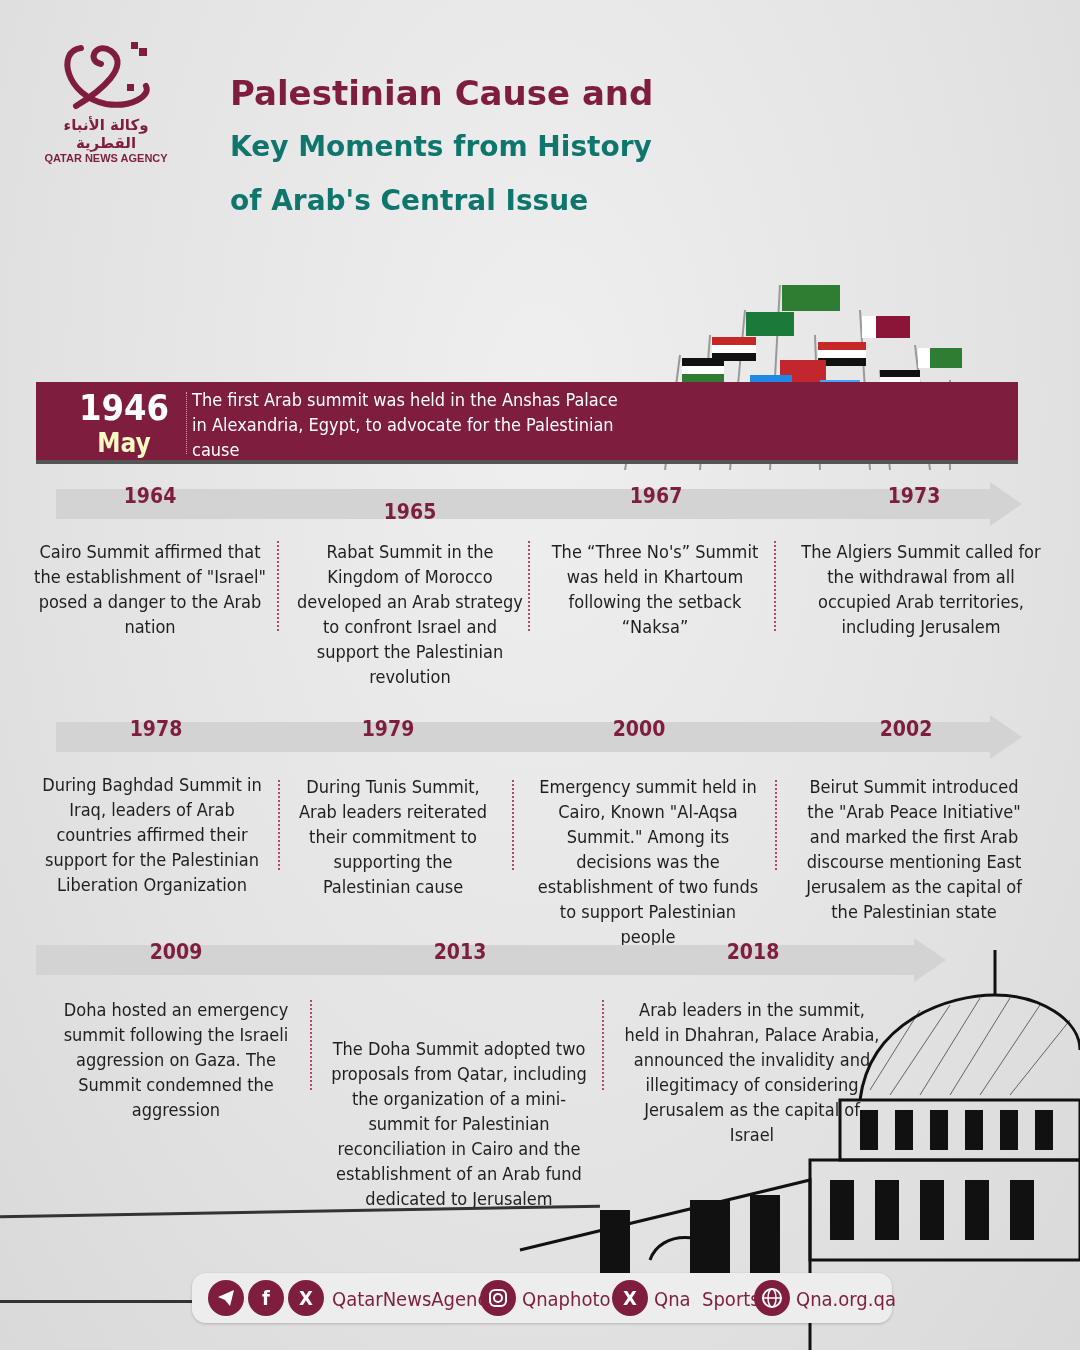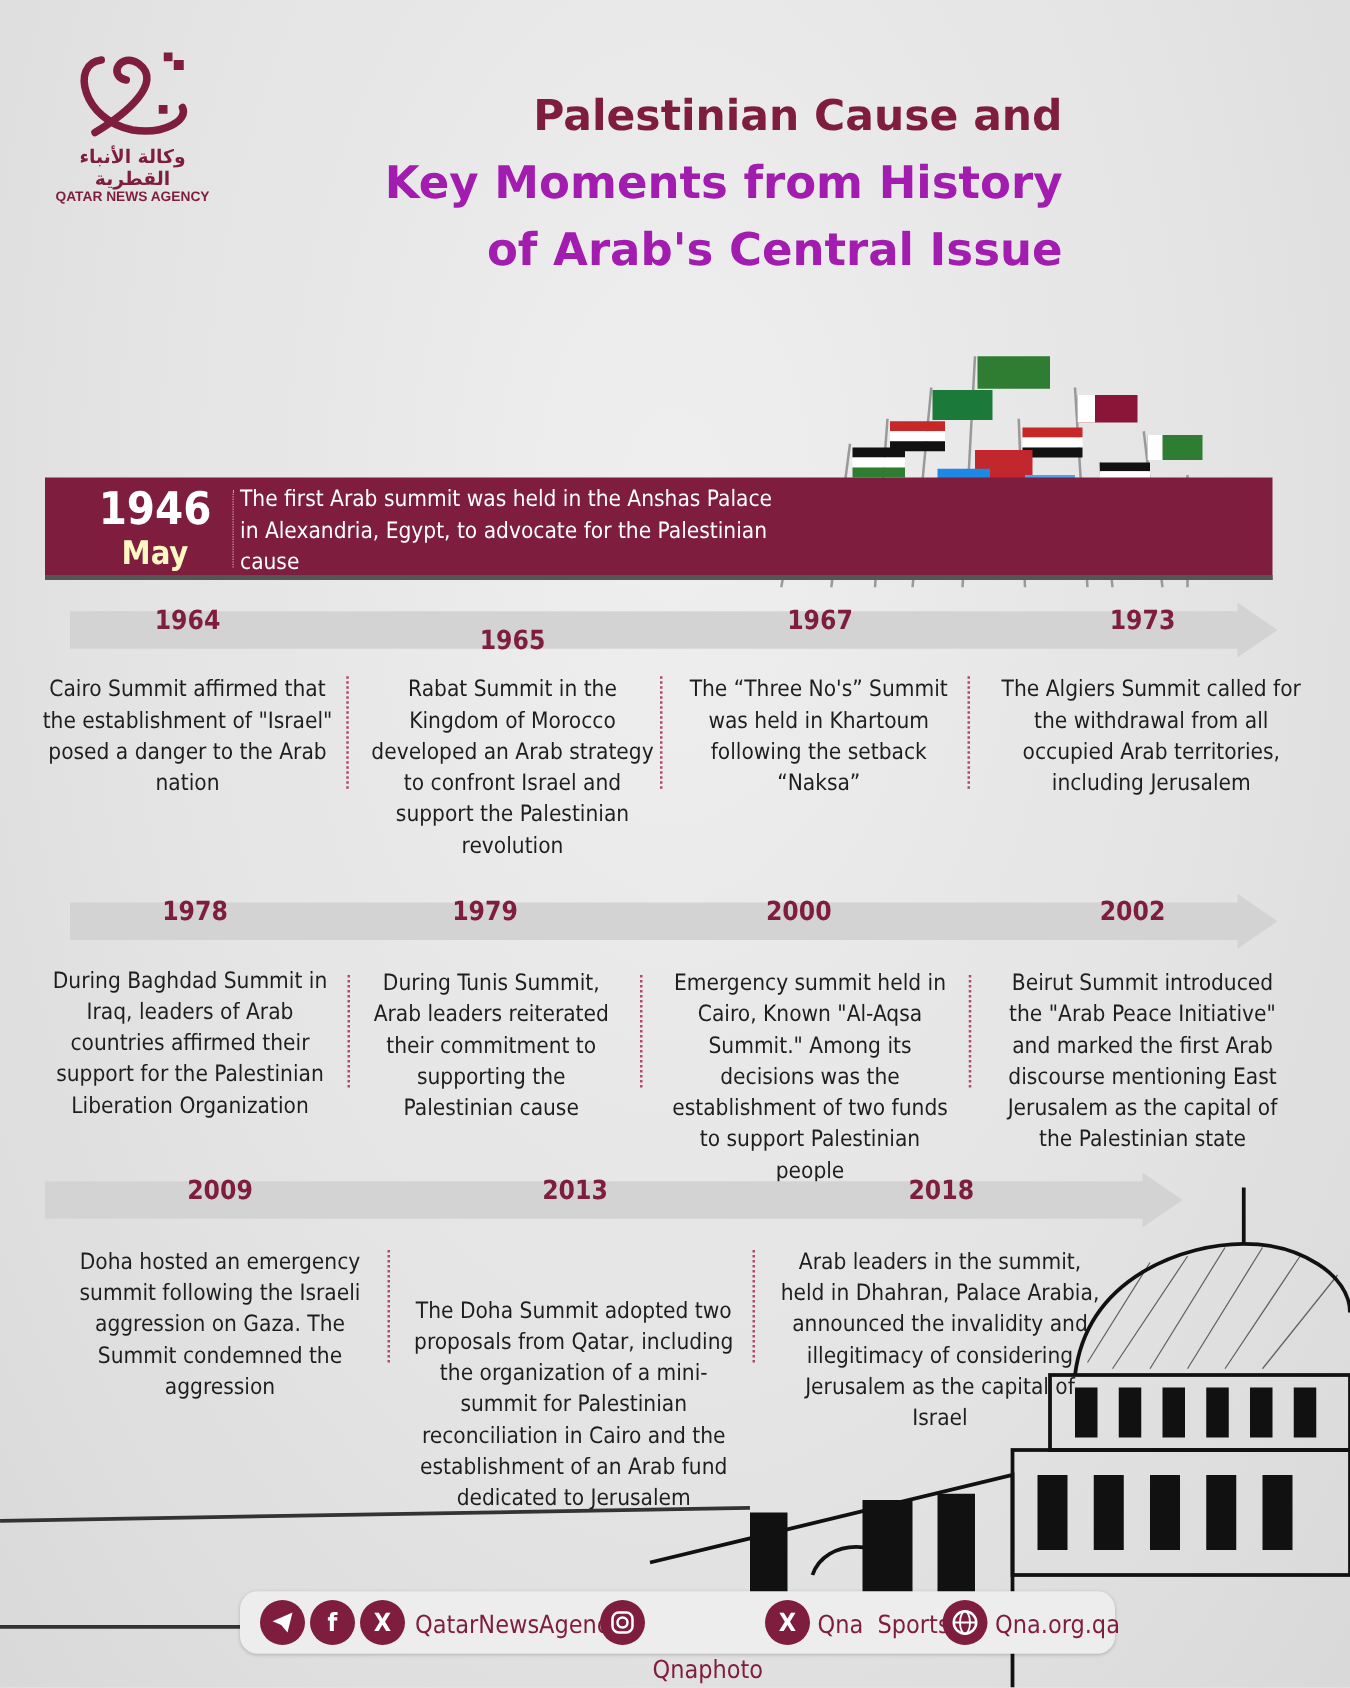--- a/index.html
+++ b/index.html
@@ -2,23 +2,23 @@
 <html><head>
 <meta charset="utf-8">
 <style>
   * { box-sizing: border-box; margin: 0; padding: 0; }
   body { width: 1080px; height: 1350px; overflow: hidden; background: #e6e6e6; font-family: "DejaVu Sans Condensed", "DejaVu Sans", sans-serif; position: relative; color: #1e1e1e; }
   .bg { position: absolute; inset: 0; background: radial-gradient(ellipse at 50% 30%, #efefef 0%, #e3e3e3 60%, #d9d9d9 100%); }
   .logo { position: absolute; left: 36px; top: 36px; width: 140px; text-align: center; }
   .logo svg { display: block; margin: 0 auto; }
   .logo .ar { color: #7e1d3e; font-size: 15px; font-weight: bold; margin-top: 2px; font-family: "DejaVu Sans", sans-serif; }
   .logo .en { color: #7e1d3e; font-size: 11px; font-weight: bold; font-family: "Liberation Sans", sans-serif; }
-  .title { position: absolute; left: 230px; top: 66px; width: 620px; text-align: right; font-family: "DejaVu Sans", sans-serif; font-weight: bold; line-height: 54px; }
+  .title { position: absolute; left: 230px; top: 66px; width: 620px; text-align: left; font-family: "DejaVu Sans", sans-serif; font-weight: bold; line-height: 54px; }
   .title .t1 { color: #7e1d3e; font-size: 34px; }
-  .title .t2 { color: #a21caf; font-size: 36px; }
+  .title .t2 { color: #0f766e; font-size: 28px; }
   .banner { position: absolute; left: 36px; top: 382px; width: 982px; height: 82px; background: #7e1d3e; border-bottom: 4px solid #555; }
   .banner .yr { position: absolute; left: 40px; top: 8px; width: 96px; text-align: center; color: #fff; font-weight: bold; font-size: 36px; line-height: 36px; }
   .banner .mo { position: absolute; left: 40px; top: 46px; width: 96px; text-align: center; color: #fef9c3; font-weight: bold; font-size: 26px; }
   .banner .sep { position: absolute; left: 150px; top: 10px; height: 62px; border-left: 1px dotted #d9a; }
   .banner .txt { position: absolute; left: 156px; top: 5px; width: 440px; color: #fff; font-size: 18px; line-height: 25px; }
   .flags { position: absolute; left: 620px; top: 280px; width: 360px; height: 190px; }
   .row-bar { position: absolute; height: 30px; background: #d3d3d3; }
   .arrowhead { position: absolute; width: 0; height: 0; border-top: 22px solid transparent; border-bottom: 22px solid transparent; border-left: 32px solid #d3d3d3; }
   .year { position: absolute; color: #7e1d3e; font-weight: bold; font-size: 21px; text-align: center; width: 200px; }
   .desc { position: absolute; text-align: center; font-size: 18px; line-height: 25px; color: #1e1e1e; }
@@ -187,21 +187,21 @@
   </div>
   <div class="sicon" style="left:56px;">f</div>
   <div class="sicon" style="left:96px;">X</div>
   <div class="slabel" style="left:140px;">QatarNewsAgency</div>
   <div class="sicon" style="left:288px;">
     <svg width="20" height="20" viewBox="0 0 20 20">
         <rect x="2" y="2" width="16" height="16" rx="5" fill="none" stroke="#fff" stroke-width="2"></rect>
         <circle cx="10" cy="10" r="4" fill="none" stroke="#fff" stroke-width="2"></circle>
       </svg>
   </div>
-  <div class="slabel" style="left:330px;margin-top:36px;">Qnaphoto</div>
+  <div class="slabel" style="left:330px;">Qnaphoto</div>
   <div class="sicon" style="left:420px;">X</div>
   <div class="slabel" style="left:462px; white-space:pre;">Qna  Sports</div>
   <div class="sicon" style="left:562px;">
     <svg width="22" height="22" viewBox="0 0 22 22">
         <circle cx="11" cy="11" r="9" fill="none" stroke="#fff" stroke-width="2"></circle>
         <ellipse cx="11" cy="11" rx="4" ry="9" fill="none" stroke="#fff" stroke-width="1.5"></ellipse>
         <line x1="2" y1="11" x2="20" y2="11" stroke="#fff" stroke-width="1.5"></line>
       </svg>
   </div>
   <div class="slabel" style="left:604px;">Qna.org.qa</div>

